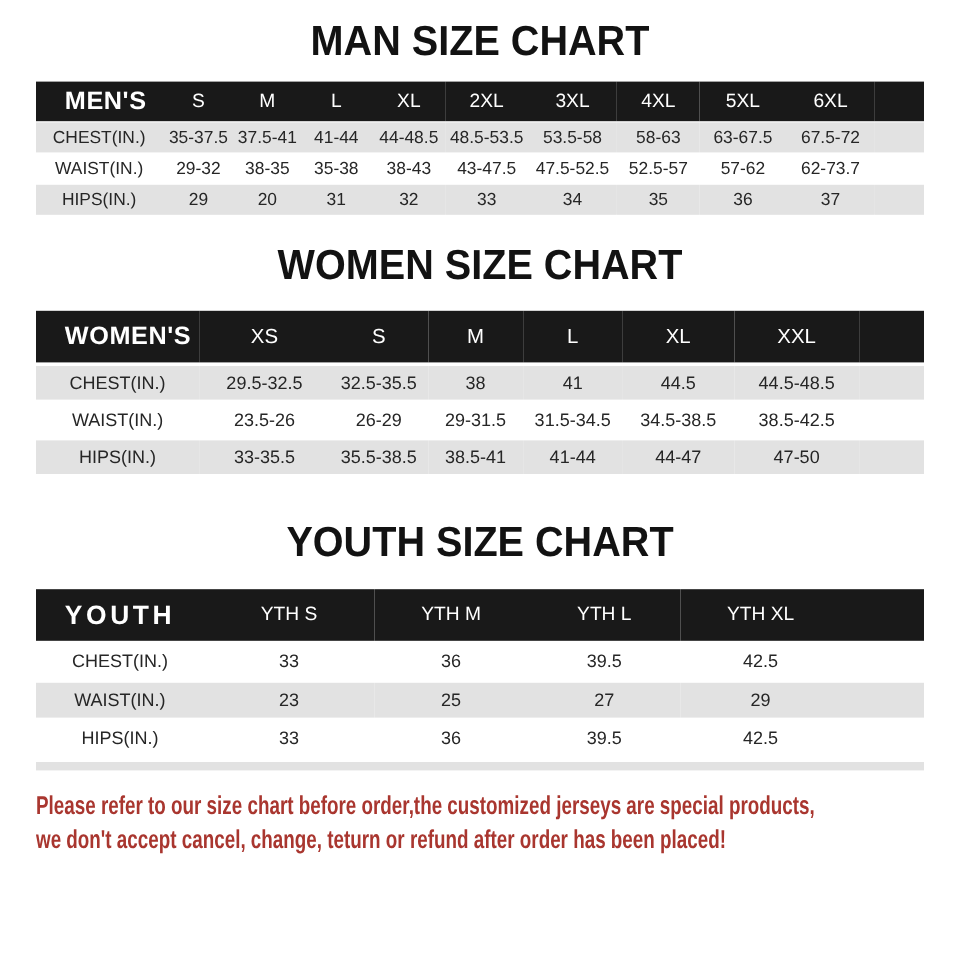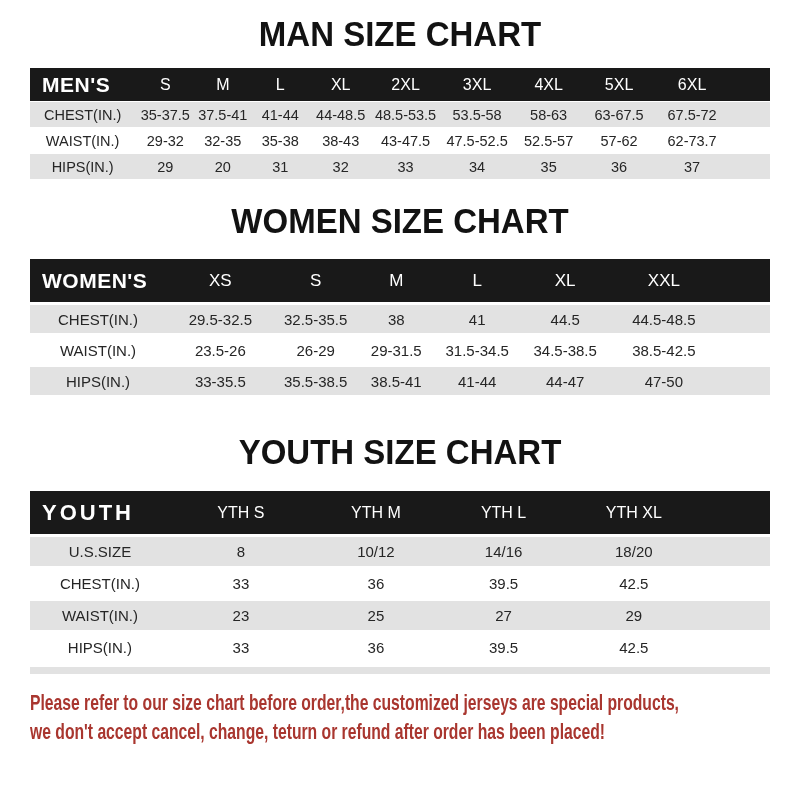--- a/index.html
+++ b/index.html
@@ -31,21 +31,21 @@
     border-collapse:separate; border-spacing:0 3px; text-align:center;
   }
   .sec-man .size-table { border-spacing:0 1px; }
   .size-table thead th {
     background:#191919; color:#ffffff; font-weight:400; overflow:visible;
   }
   .sec-man   thead th { height:31px; font-size:16px; }
   .sec-women thead th { height:41px; font-size:17px;text-align:center; }
   .sec-youth thead th { height:41px; font-size:16px; }
   .size-table th.label-head {
-    text-align:left; padding-left:12px; font-weight:700;
+    text-align:left; padding-left:24px; font-weight:700;
     font-size:21px; letter-spacing:0.5px; white-space:nowrap;
   }
   .sec-youth th.label-head { font-size:22px; letter-spacing:3px; }
   .size-table tbody td {
     color:#262626; background:#ffffff; white-space:nowrap; overflow:visible;
   }
   .sec-man   tbody td { height:23px; font-size:14.5px; }
   .sec-women tbody td { height:26px; font-size:15px; }
   .sec-youth tbody td { height:27px; font-size:15px; }
   .size-table tbody tr.shade td { background:#E2E2E2; }
@@ -105,21 +105,21 @@
               <td>48.5-53.5</td>
               <td>53.5-58</td>
               <td>58-63</td>
               <td>63-67.5</td>
               <td>67.5-72</td>
               <td></td>
             </tr>
             <tr class="">
               <td class="row-label">WAIST(IN.)</td>
               <td>29-32</td>
-              <td>32-35</td>
+              <td>38-35</td>
               <td>35-38</td>
               <td>38-43</td>
               <td>43-47.5</td>
               <td>47.5-52.5</td>
               <td>52.5-57</td>
               <td>57-62</td>
               <td>62-73.7</td>
               <td></td>
             </tr>
             <tr class="shade">
@@ -212,28 +212,20 @@
             <tr>
               <th class="label-head">YOUTH</th>
               <th>YTH S</th>
               <th>YTH M</th>
               <th>YTH L</th>
               <th>YTH XL</th>
               <th></th>
             </tr>
           </thead>
           <tbody>
-            <tr class="shade">
-              <td class="row-label">U.S.SIZE</td>
-              <td>8</td>
-              <td>10/12</td>
-              <td>14/16</td>
-              <td>18/20</td>
-              <td></td>
-            </tr>
             <tr class="">
               <td class="row-label">CHEST(IN.)</td>
               <td>33</td>
               <td>36</td>
               <td>39.5</td>
               <td>42.5</td>
               <td></td>
             </tr>
             <tr class="shade">
               <td class="row-label">WAIST(IN.)</td>

